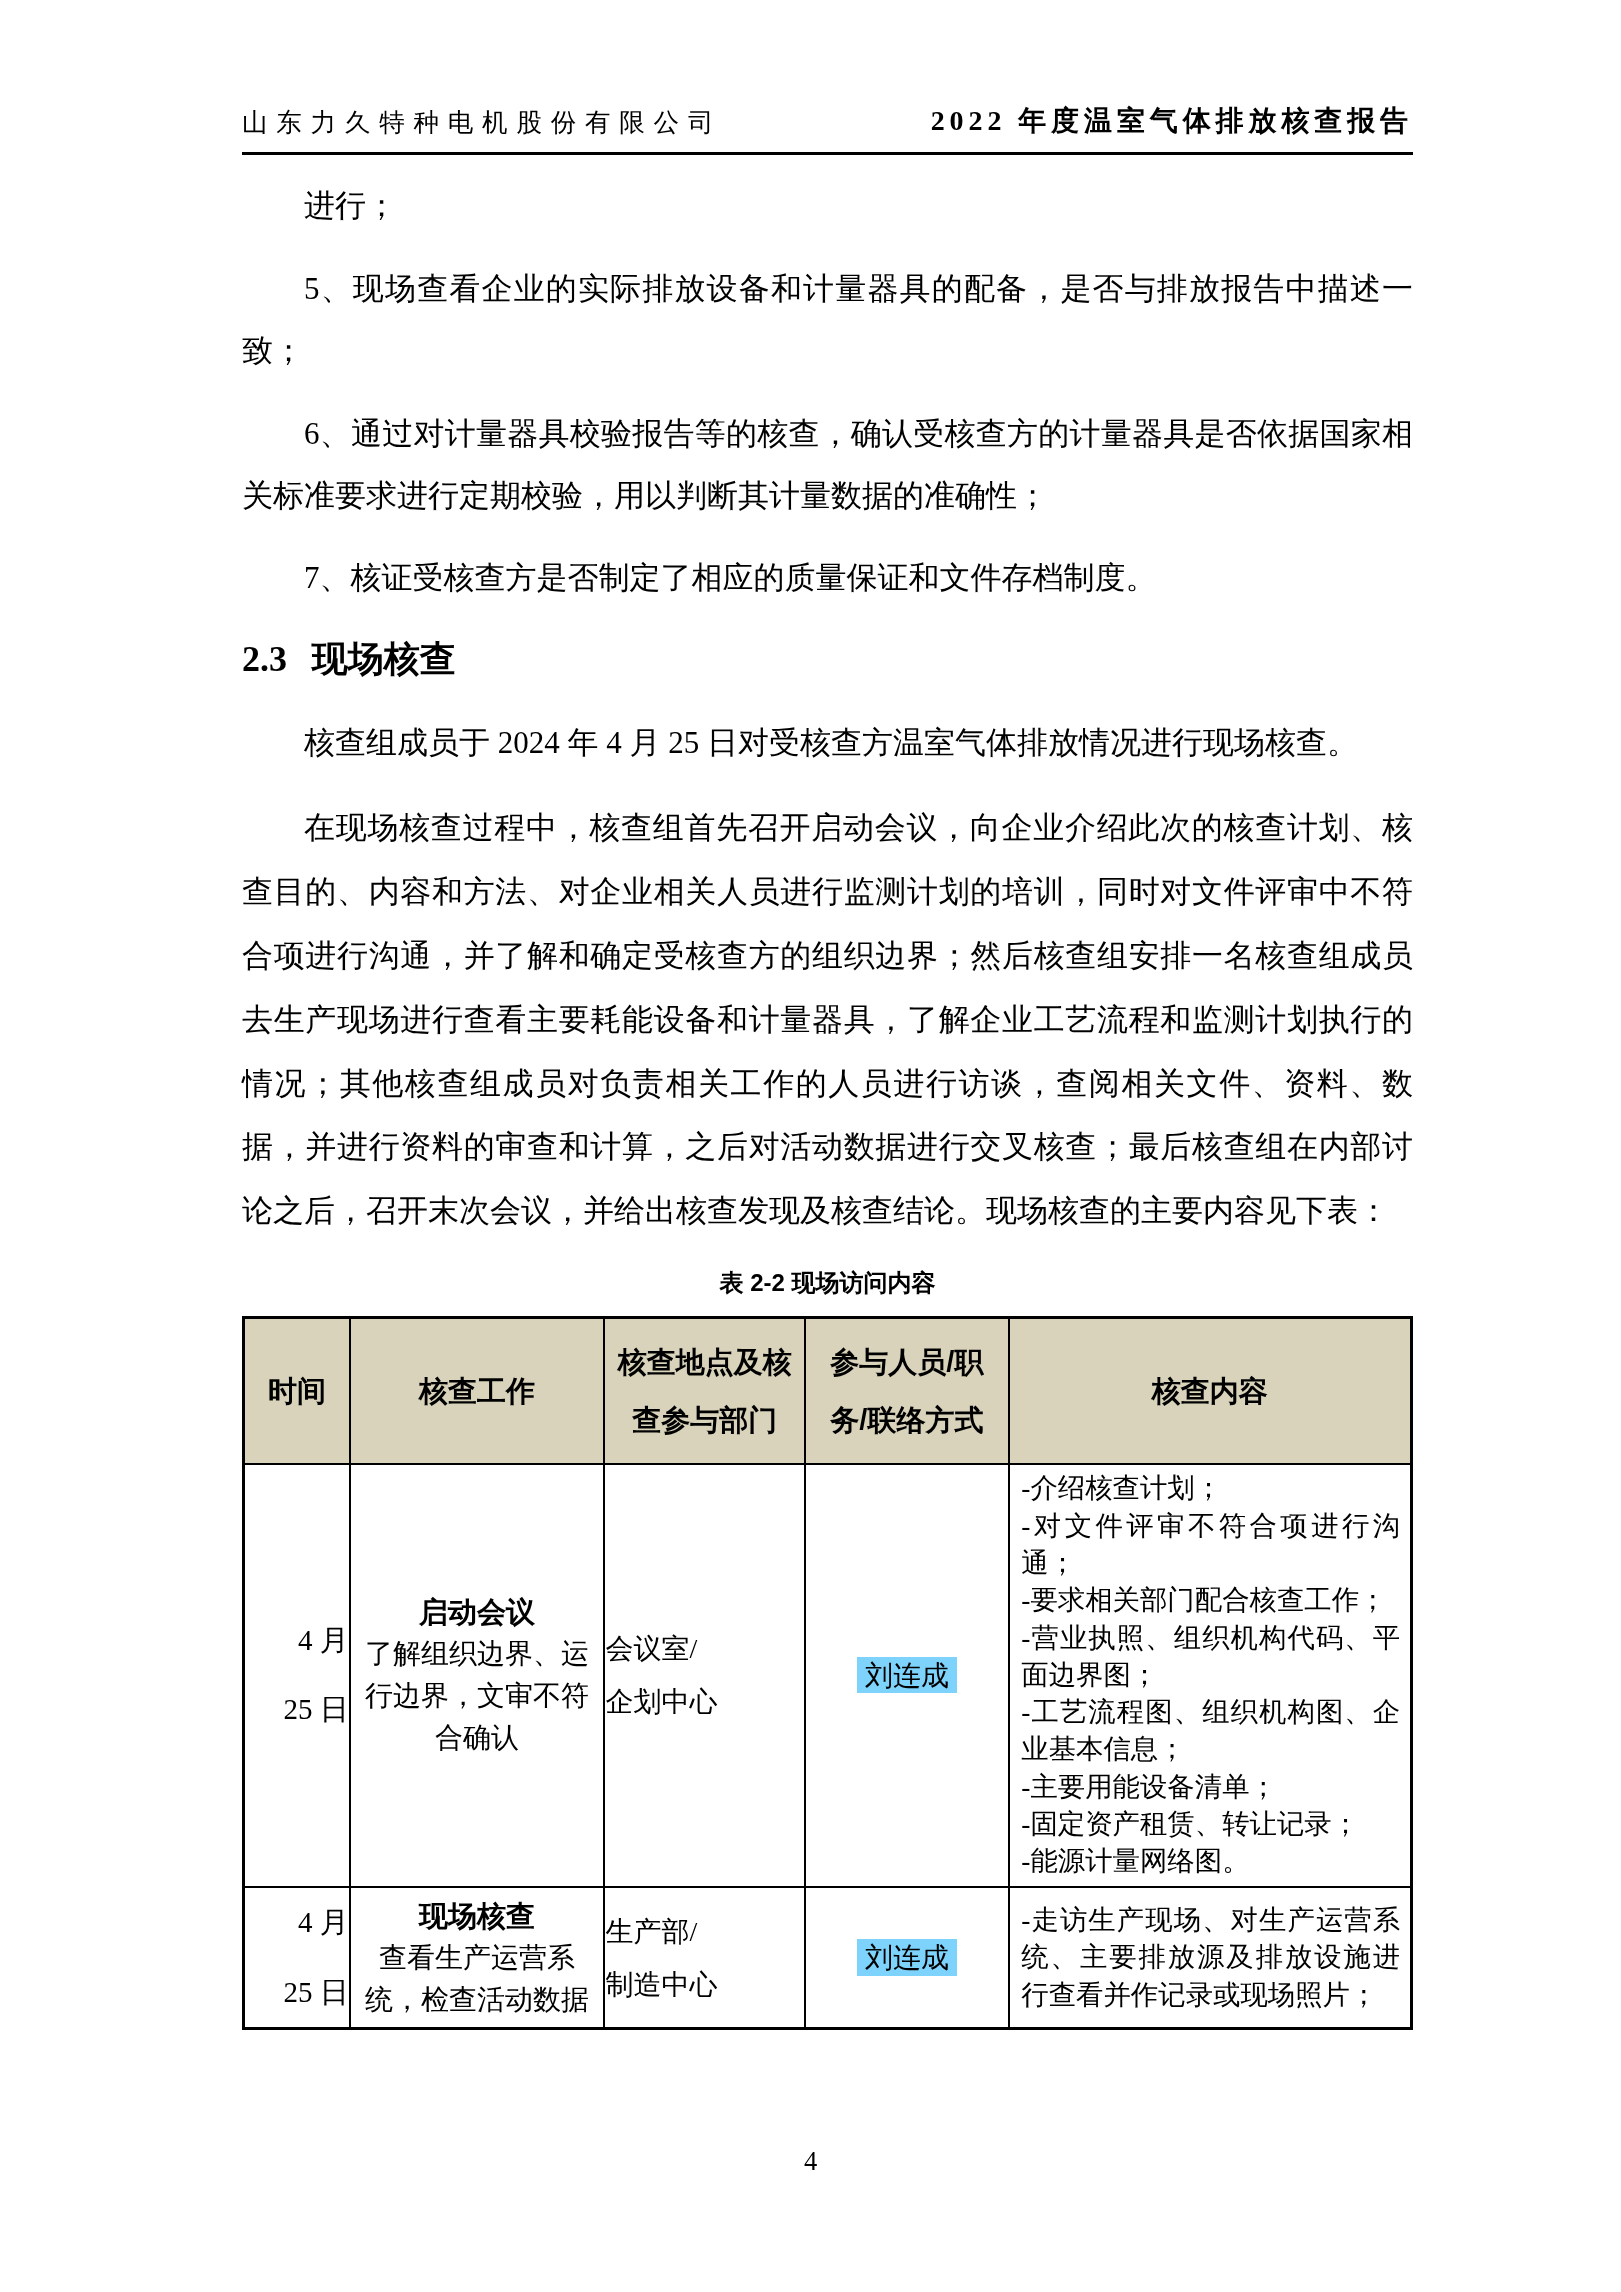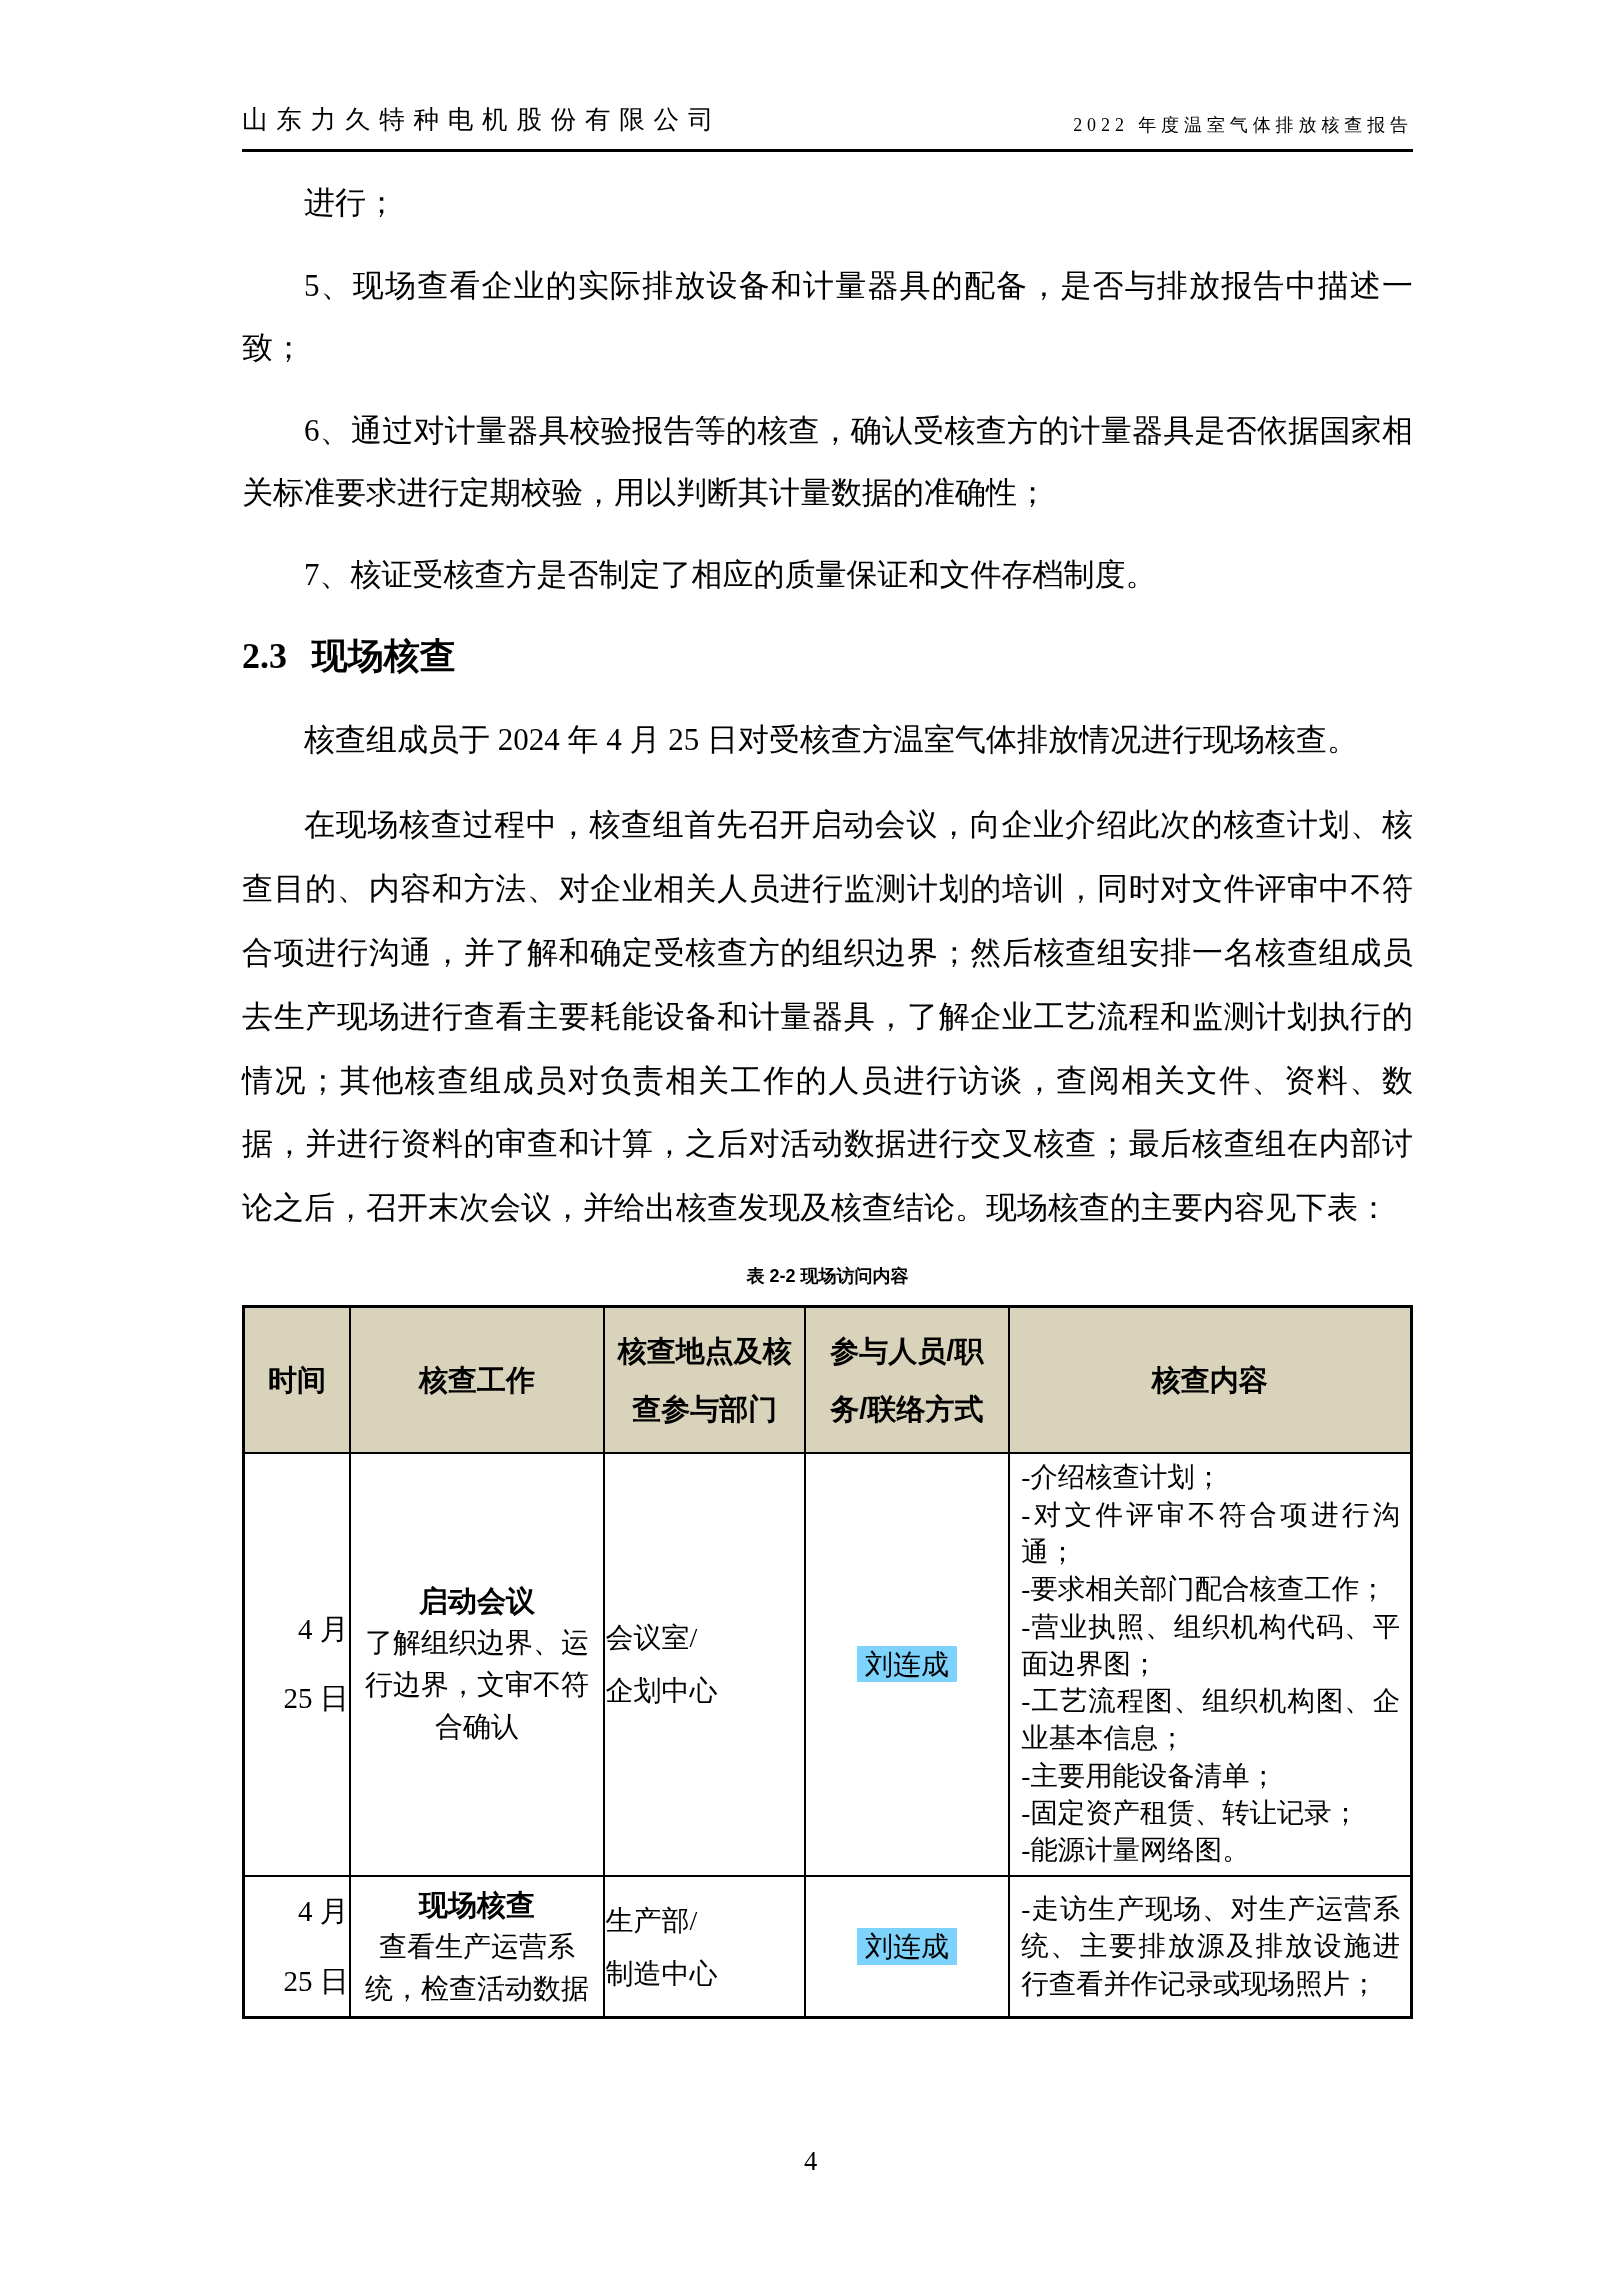--- a/index.html
+++ b/index.html
@@ -12,21 +12,21 @@
   .pre { white-space:pre-line; }
 
   
   .page-header {
     margin:0 208px 0 242px;
     padding-top:102px; padding-bottom:11.8px;
     display:flex; justify-content:space-between; align-items:flex-end;
     border-bottom:3.9px solid #000;
   }
   .page-header .left  { font-size:25.5px; letter-spacing:8.8px; }
-  .page-header .right { font-size:18px; font-weight:normal; letter-spacing:4.9px; }
+  .page-header .right { font-size:28px; font-weight:bold; letter-spacing:4.9px; }
 
   
   .content { margin:0 208px 0 242px; }
 
   .para {
     font-size:31px; line-height:2.0;
     text-align:justify; text-indent:2em;
     margin-top:20.6px;
   }
 
@@ -38,21 +38,21 @@
     font-size:31px; line-height:2.06;
     text-align:justify; text-indent:2em;
     margin-top:21.6px;
   }
   .spara.first { margin-top:27.4px; }
 
   
   .tbl-caption {
     margin-top:23.5px; text-align:center;
     font-family:"Liberation Sans","DejaVu Sans",sans-serif;
-    font-weight:bold; font-size:18px;
+    font-weight:bold; font-size:24px;
   }
   table.visit {
     width:100%; margin-top:17.6px;
     border-collapse:collapse; table-layout:fixed;
     border:3.9px solid #000;
   }
   table.visit th, table.visit td { border:2px solid #000; vertical-align:middle; }
   table.visit th {
     background:#d8d3ba;
     font-family:"Liberation Sans","DejaVu Sans",sans-serif;

